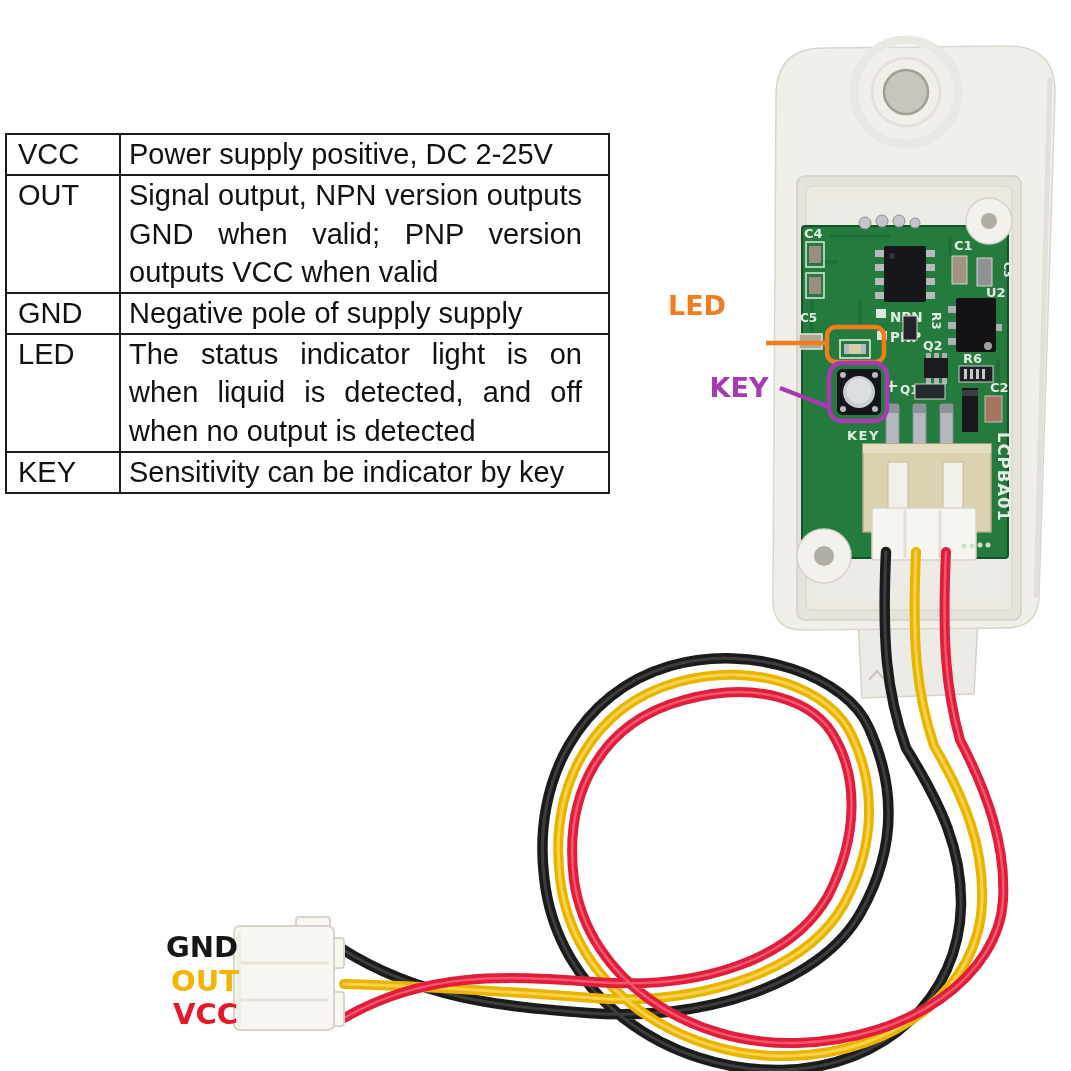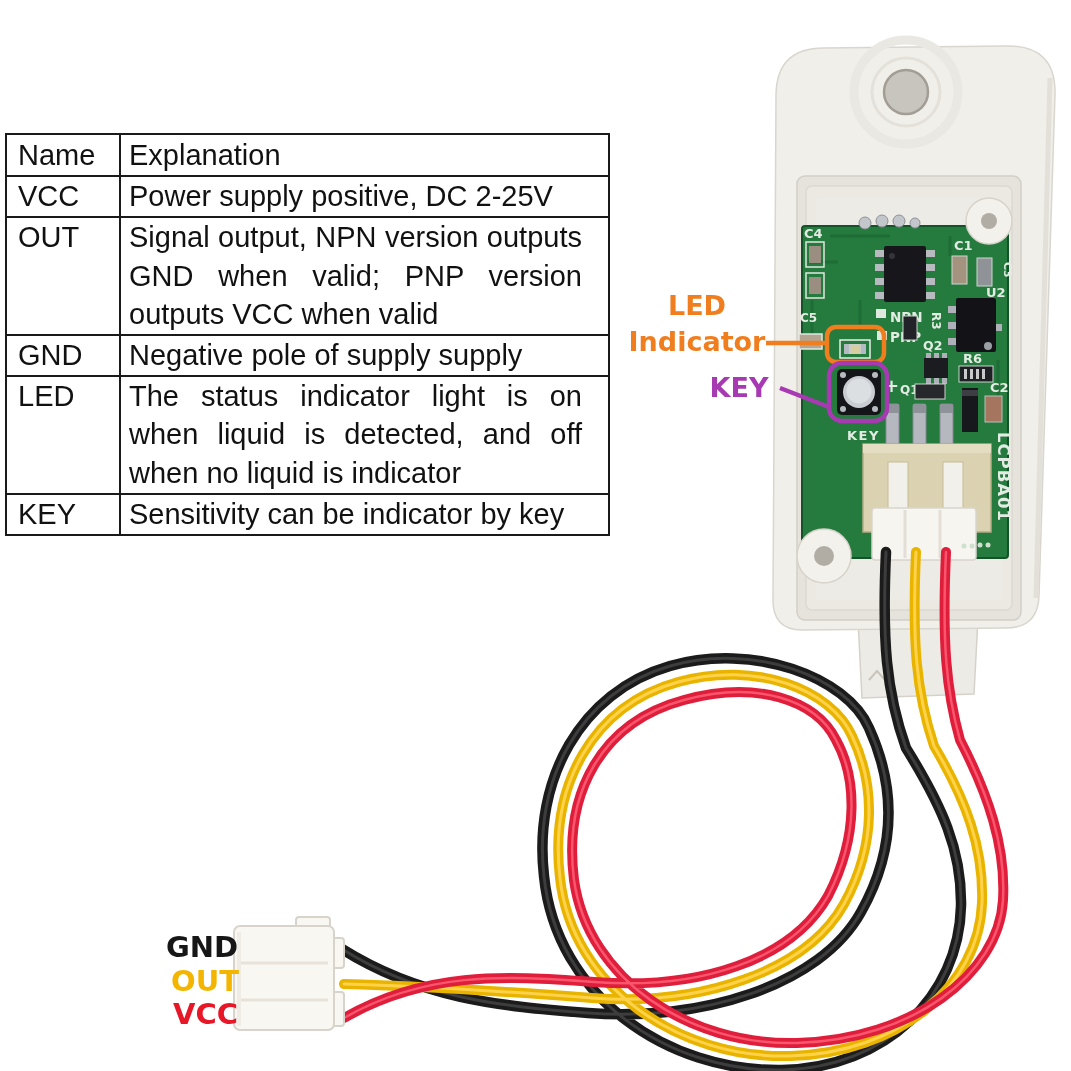--- a/index.html
+++ b/index.html
@@ -208,50 +208,45 @@
     <g fill="none">
       <rect x="827" y="327" width="57" height="35" rx="9" stroke-width="4.5" stroke="#f07d1e"></rect>
       <path d="M766,343 L827,343" stroke-width="4.5" stroke="#f07d1e"></path>
       <rect x="829" y="363" width="58" height="58" rx="13" stroke-width="4.5" stroke="#a73ab2"></rect>
       <path d="M780,388 L829,407" stroke-width="4.5" stroke="#a73ab2"></path>
     </g>
   </svg>
 
   <table class="pin-table">
     <tbody>
-        <tr class="r-h">
-      <td class="name">Name</td>
-      <td class="expl">Explanation</td>
-    </tr>
     <tr class="r-s">
       <td class="name">VCC</td>
       <td class="expl">Power supply positive, DC 2-25V</td>
     </tr>
     <tr class="r-out">
       <td class="name" style="vertical-align:top;line-height:38.5px">OUT</td>
       <td class="expl">Signal output, NPN version outputs GND when valid; PNP version outputs VCC when valid</td>
     </tr>
     <tr class="r-s">
       <td class="name">GND</td>
       <td class="expl">Negative pole of supply supply</td>
     </tr>
     <tr class="r-led">
       <td class="name" style="vertical-align:top;line-height:38.5px">LED</td>
-      <td class="expl">The status indicator light is on when liquid is detected, and off when no liquid is indicator</td>
+      <td class="expl">The status indicator light is on when liquid is detected, and off when no output is detected</td>
     </tr>
     <tr class="r-s">
       <td class="name">KEY</td>
       <td class="expl">Sensitivity can be indicator by key</td>
     </tr>
   </tbody>
     </table>
 
   <div class="ann led-label">
     <div>LED</div>
-    <div>Indicator</div>
   </div>
   <div class="ann key-label">KEY</div>
 
   <div class="wire-label lbl-gnd">GND</div>
   <div class="wire-label lbl-out">OUT</div>
   <div class="wire-label lbl-vcc">VCC</div>
 
 </div>
 
 </body></html>

